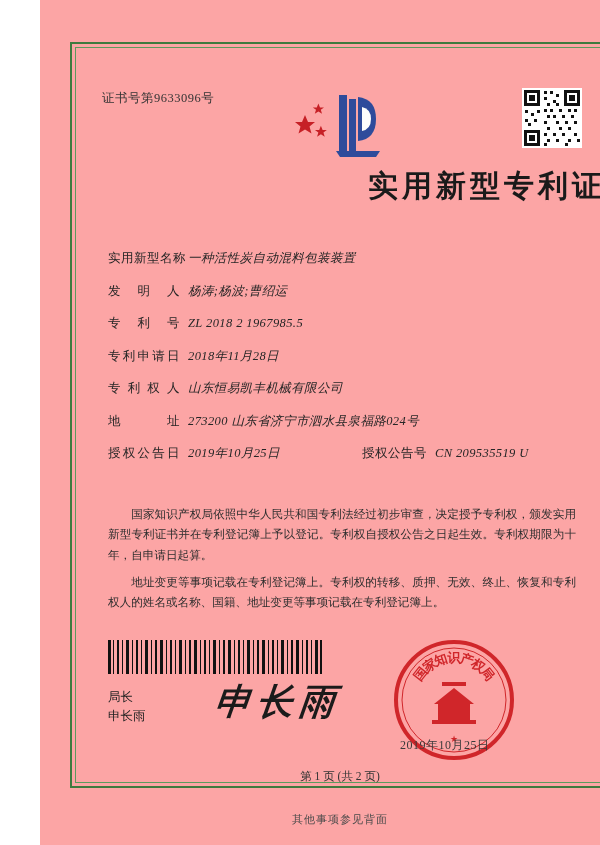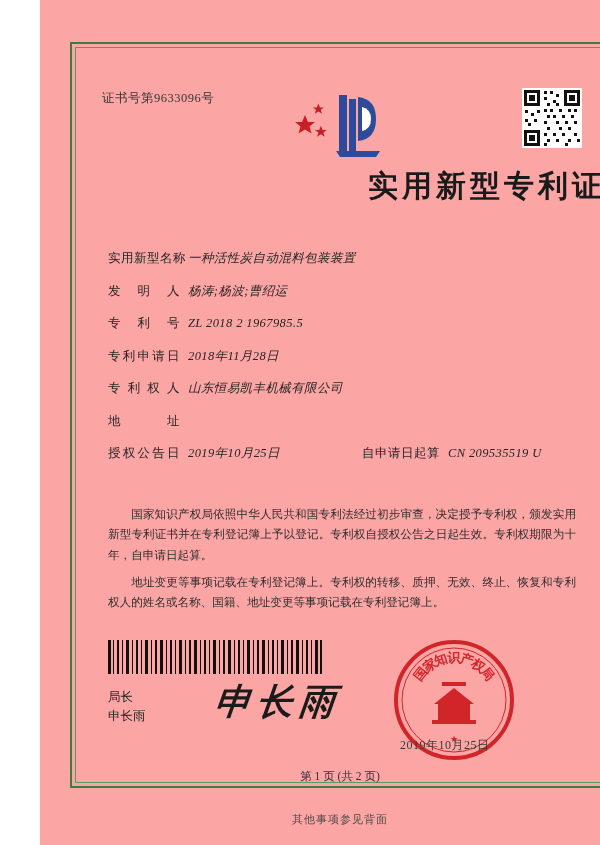--- a/index.html
+++ b/index.html
@@ -312,26 +312,27 @@
     <div class="field-row">
       <span class="field-label spread">专利申请日</span>
       <span class="field-value">2018年11月28日</span>
     </div>
     <div class="field-row">
       <span class="field-label spread">专利权人</span>
       <span class="field-value">山东恒易凯丰机械有限公司</span>
     </div>
     <div class="field-row">
       <span class="field-label spread">地址</span>
+      <span class="field-value">273200 山东省济宁市泗水县泉福路024号</span>
     </div>
     <div class="field-row dual">
       <span class="field-label spread">授权公告日</span>
       <span class="field-value">2019年10月25日</span>
       <span class="field-sep"></span>
-      <span class="field-label">自申请日起算</span>
+      <span class="field-label">授权公告号</span>
       <span class="field-value">CN 209535519 U</span>
     </div>
   </div>
 
   <div class="body-text">
     <p>国家知识产权局依照中华人民共和国专利法经过初步审查，决定授予专利权，颁发实用新型专利证书并在专利登记簿上予以登记。专利权自授权公告之日起生效。专利权期限为十年，自申请日起算。</p>
     <p>地址变更等事项记载在专利登记簿上。专利权的转移、质押、无效、终止、恢复和专利权人的姓名或名称、国籍、地址变更等事项记载在专利登记簿上。</p>
   </div>
 
   <div class="barcode">

